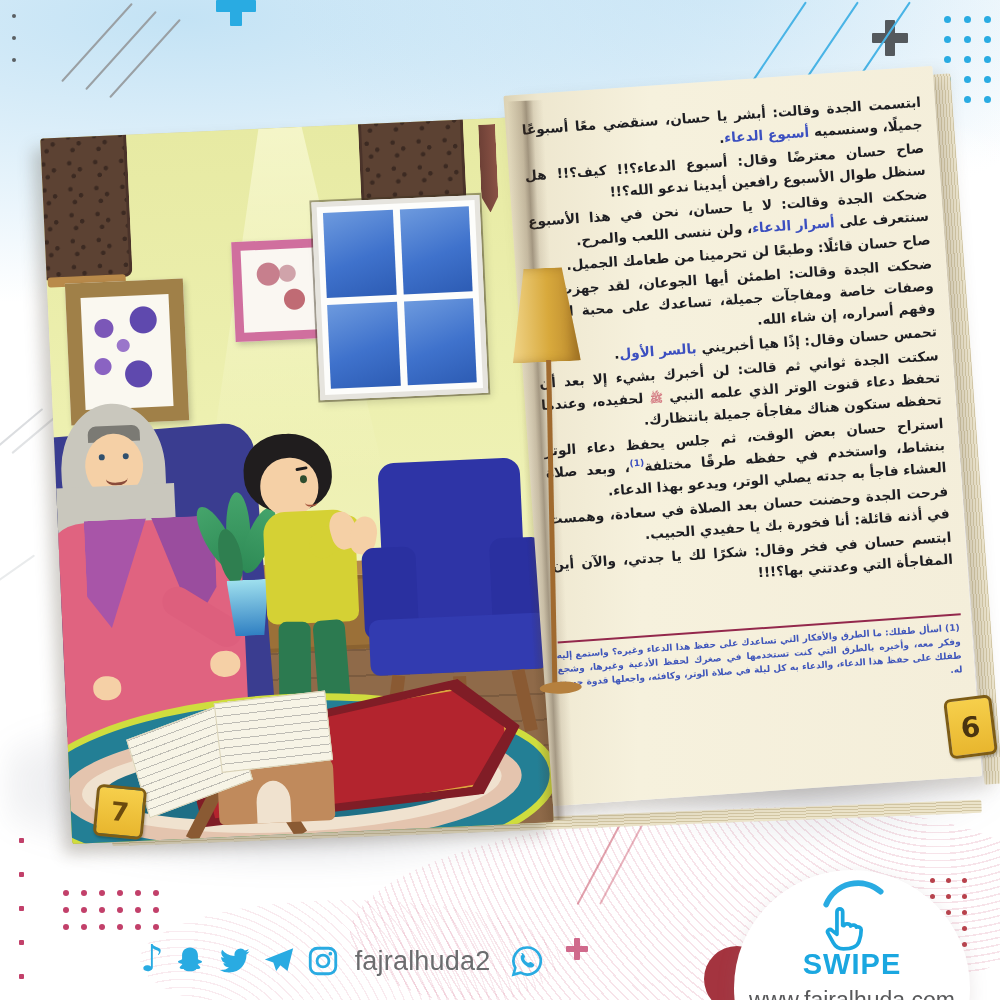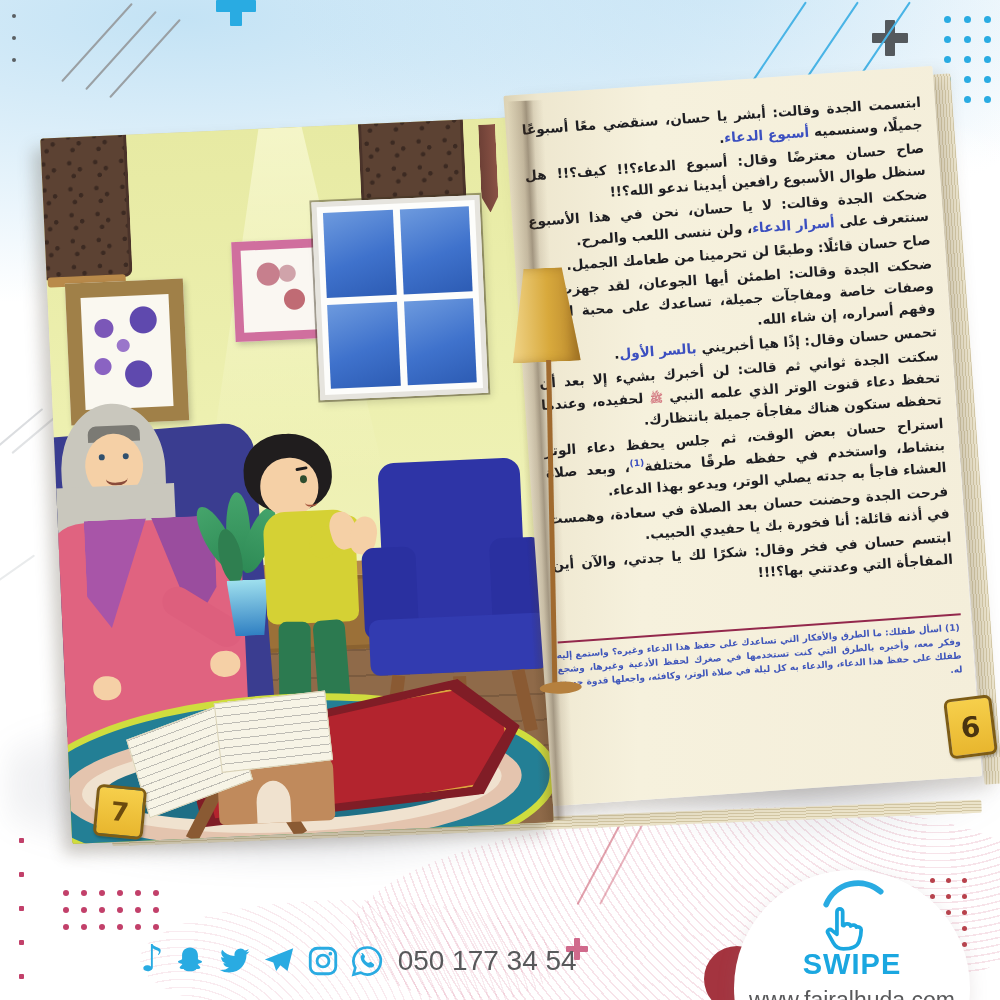--- a/index.html
+++ b/index.html
@@ -370,20 +370,20 @@
       <path fill="#29abe2" d="M23 5.1c-.8.4-1.6.6-2.5.8a4.3 4.3 0 0 0 1.9-2.4c-.8.5-1.8.9-2.7 1.1a4.28 4.28 0 0 0-7.4 2.9c0 .3 0 .7.1 1-3.6-.2-6.7-1.9-8.8-4.5a4.3 4.3 0 0 0 1.3 5.7c-.7 0-1.4-.2-2-.5v.1c0 2.1 1.5 3.8 3.4 4.2-.4.1-.7.1-1.1.1-.3 0-.5 0-.8-.1.5 1.7 2.1 2.9 4 3a8.6 8.6 0 0 1-6.4 1.8 12.2 12.2 0 0 0 6.6 1.9c7.9 0 12.2-6.5 12.2-12.2v-.6c.9-.6 1.6-1.4 2.2-2.3z"></path>
     </svg>
     <svg width="36" height="34" viewBox="0 0 24 24">
       <path fill="#29abe2" d="M22 3 2 11l6 2 2 6 3-4 5 4 4-16z"></path>
     </svg>
     <svg width="34" height="34" viewBox="0 0 24 24">
       <rect x="3" y="3" width="18" height="18" rx="5" fill="none" stroke="#29abe2" stroke-width="2"></rect>
       <circle cx="12" cy="12" r="4.2" fill="none" stroke="#29abe2" stroke-width="2"></circle>
       <circle cx="17.2" cy="6.8" r="1.3" fill="#29abe2"></circle>
     </svg>
+    <span class="handle">fajralhuda2</span>
     <svg width="36" height="36" viewBox="0 0 24 24">
       <path fill="none" stroke="#29abe2" stroke-width="1.8" d="M12 3a9 9 0 0 0-7.8 13.5L3 21l4.7-1.2A9 9 0 1 0 12 3z"></path>
       <path fill="#29abe2" d="M8.8 7.6c-2 1.4-.7 4.6 1.3 6.5 2 2 5.1 3.3 6.5 1.3.4-.6.2-1.1-.3-1.5l-1.4-1c-.9-.6-1.6.6-2.3.3-.8-.3-2.1-1.6-2.4-2.4-.3-.7.9-1.4.3-2.3l-1-1.4c-.3-.5-.9-.7-1.4-.3z"></path>
     </svg>
-    <span class="phone">050 177 34 54</span>
   </div>
 
 </div>
 
 </body></html>

